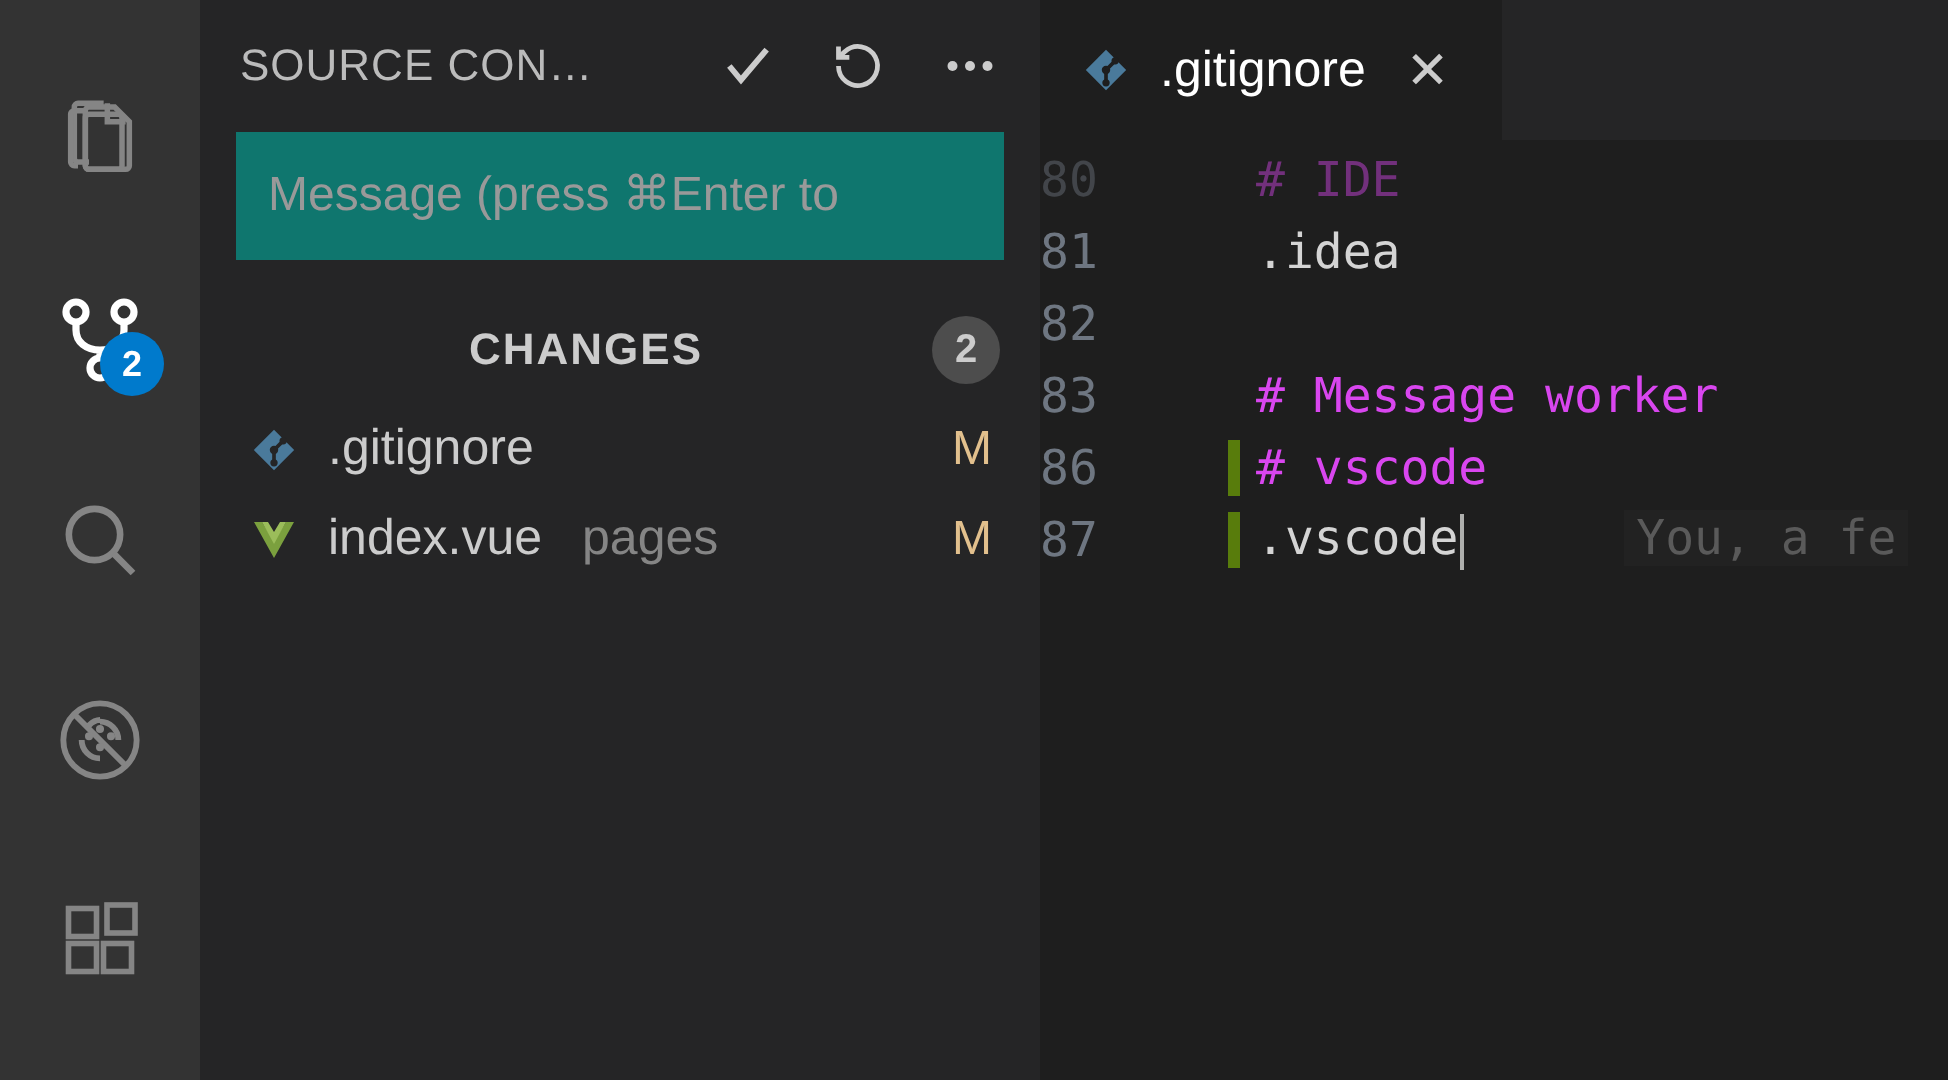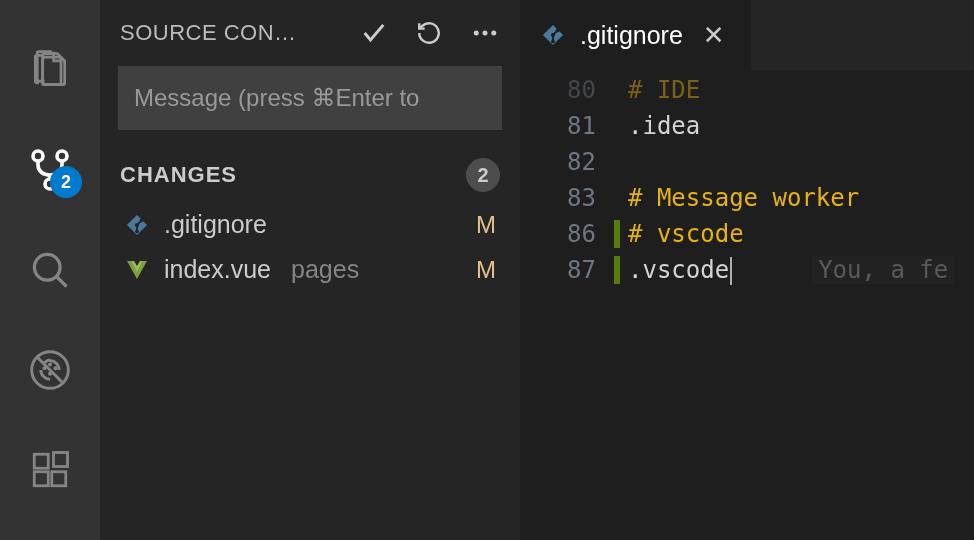--- a/index.html
+++ b/index.html
@@ -39,33 +39,33 @@
       padding: 18px 20px 12px 20px; 
     }
     .sidebar-title {
       font-size: 22px; color: #bbbbbb;
       letter-spacing: 0.5px; flex: 1;
       white-space: nowrap; overflow: hidden; text-overflow: ellipsis;
     }
     .header-actions { display: flex; gap: 28px; align-items: center; color: #cccccc; }
     .commit-input {
       margin: 6px 18px 18px 18px;
-      background: #404040; border: none;
+      background: #0f766e; border: none;
       padding: 18px 16px; color: #cccccc;
       font-size: 24px; font-family: inherit;
       outline: none;
     }
     .commit-input::placeholder { color: #999999; }
     .section-header {
       display: flex; align-items: center;
       padding: 10px 20px;
     }
     .section-title {
       font-weight: 700; font-size: 22px;
-      color: #cccccc; letter-spacing: 1px; flex: 1;
+      color: #cccccc; letter-spacing: 1px; flex: 1; text-align: center;
     }
     .count-badge {
       background: #4d4d4d; color: #cccccc;
       width: 34px; height: 34px; border-radius: 17px;
       display: flex; align-items: center; justify-content: center;
       font-size: 20px; font-weight: 600;
     }
     .change-item {
       display: flex; align-items: center;
       padding: 8px 24px; gap: 14px; cursor: pointer;
@@ -84,27 +84,27 @@
       border-right: 1px solid #252526; cursor: pointer;
     }
     .tab-label { font-size: 25px; color: #ffffff; }
     .tab-close { color: #cccccc; font-size: 26px; padding: 2px 6px; }
     .editor-content {
       flex: 1; font-family: Menlo, Consolas, monospace;
       font-size: 24px; padding-top: 2px; position: relative; overflow: hidden;
     }
     .editor-line { display: flex; height: 36px; align-items: center; }
     .gutter {
-      width: 108px; text-align: right;
+      width: 108px; 
       color: #6e7681; padding-right: 32px;
       flex-shrink: 0; position: relative;
     }
     .gutter.faded { opacity: 0.45; }
     .code { white-space: pre; color: #d4d4d4; }
-    .comment { color: #eab308; }
+    .comment { color: #d946ef; }
     .diff-add {
       position: absolute; right: 8px; top: 0; bottom: 0;
       width: 6px; background: #587c0c;
     }
     .cursor {
       display: inline-block; width: 2px; height: 28px;
       background: #aeafad; vertical-align: middle;
       margin-left: 1px;
     }
     .blame {

